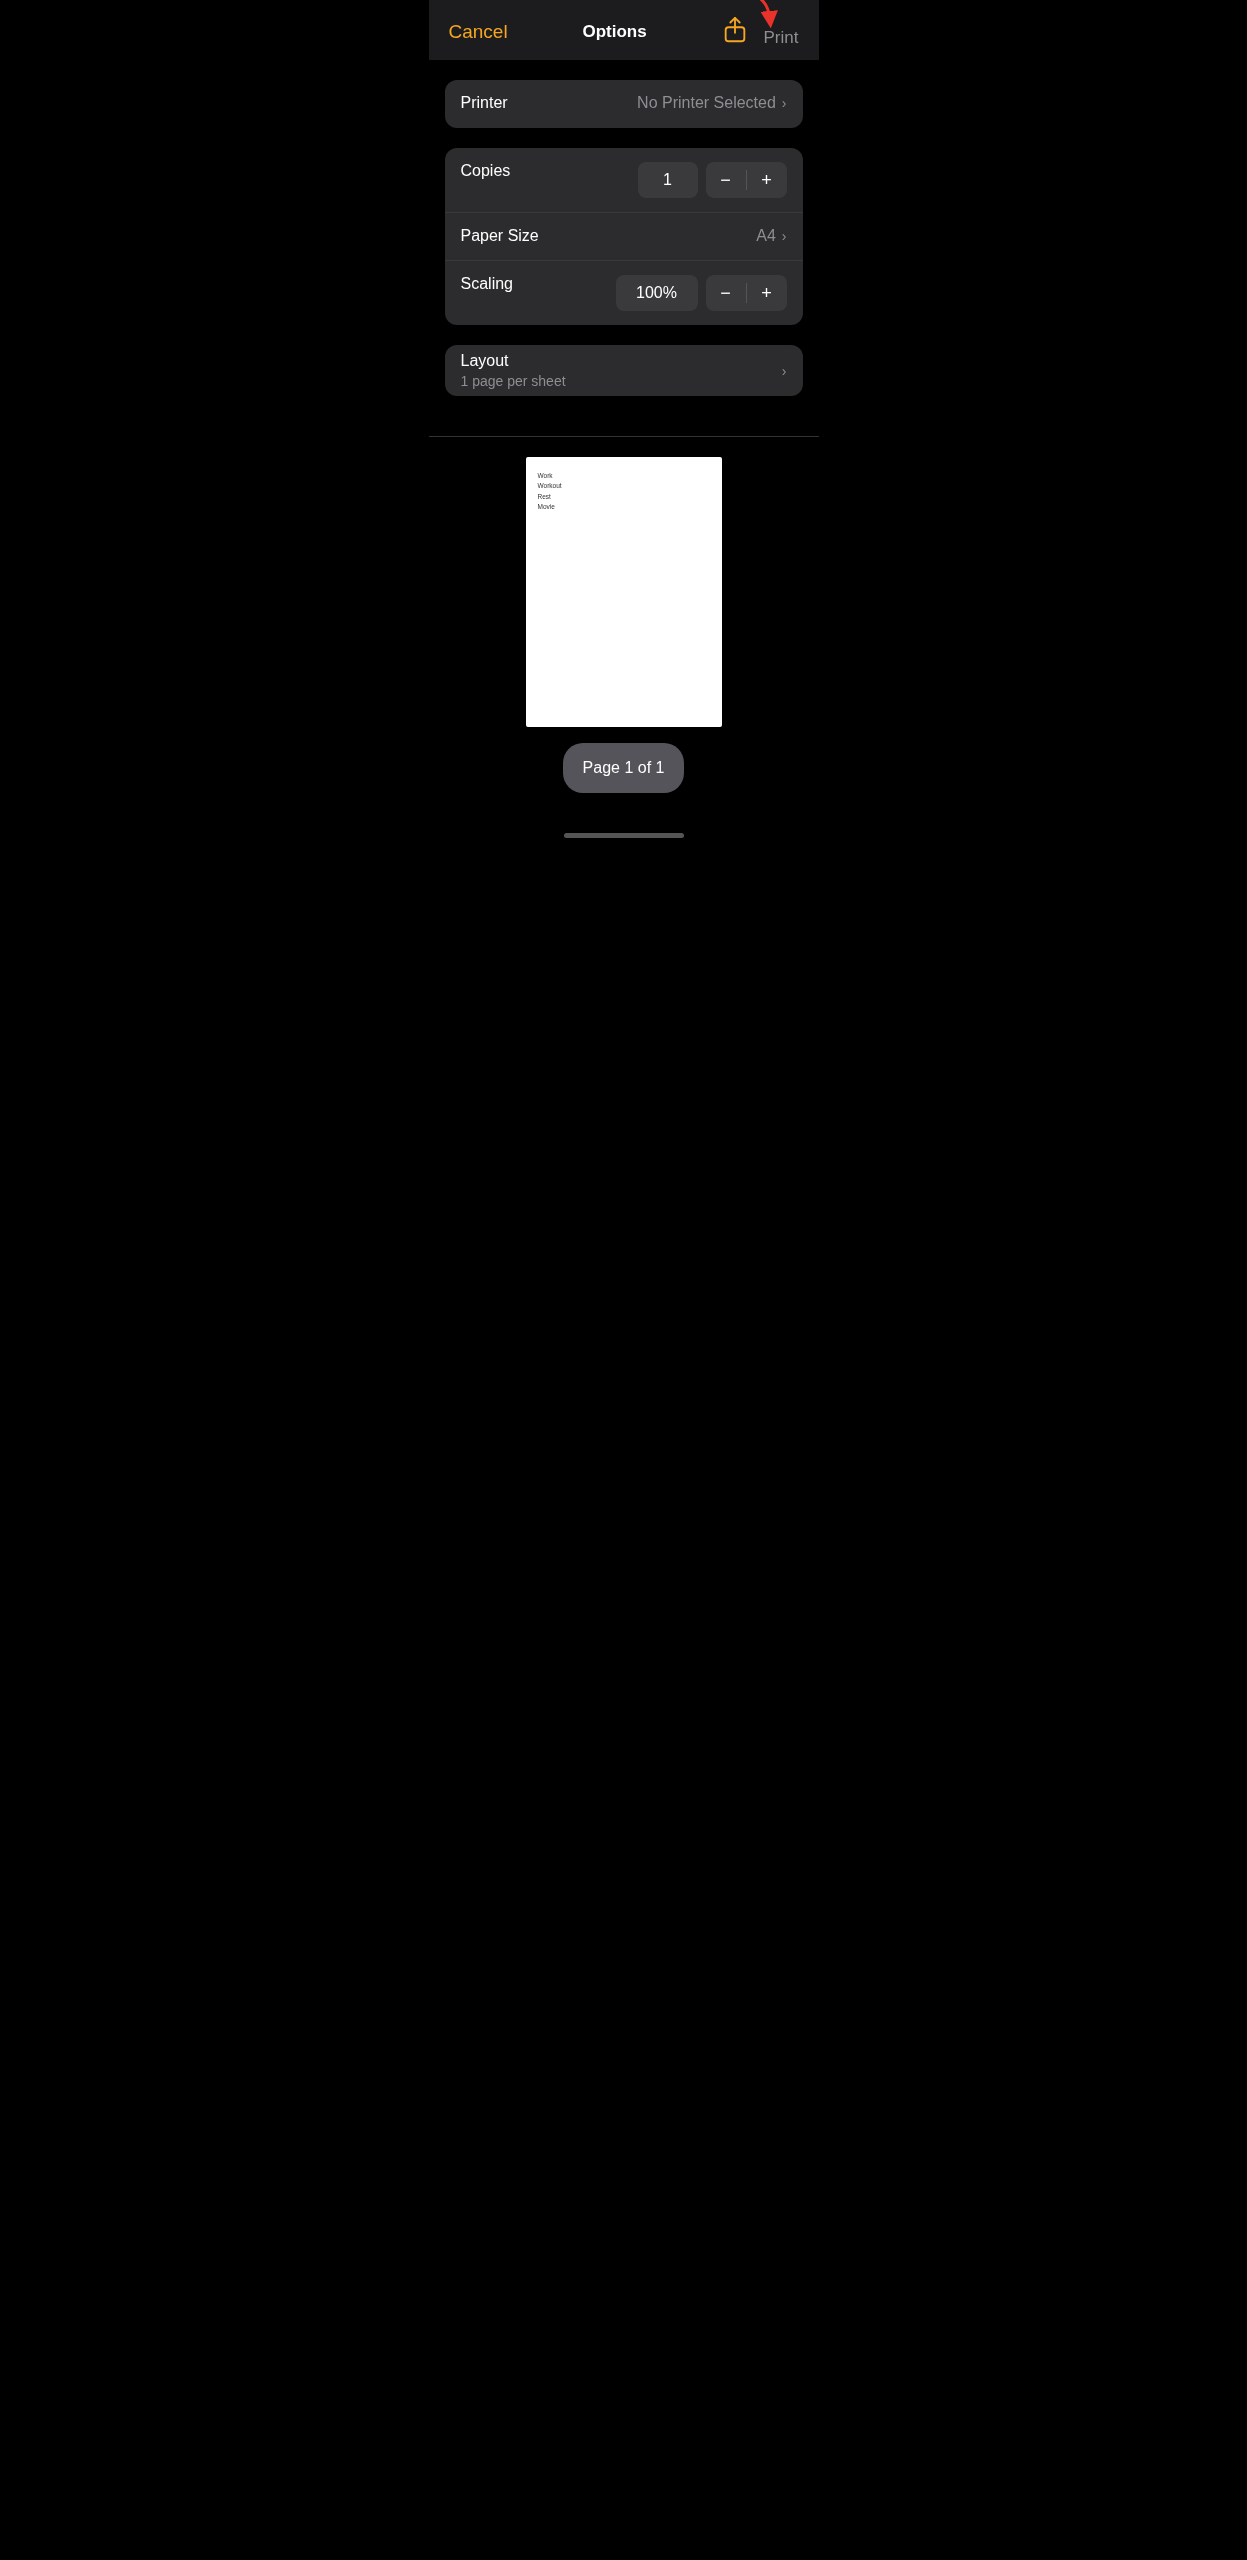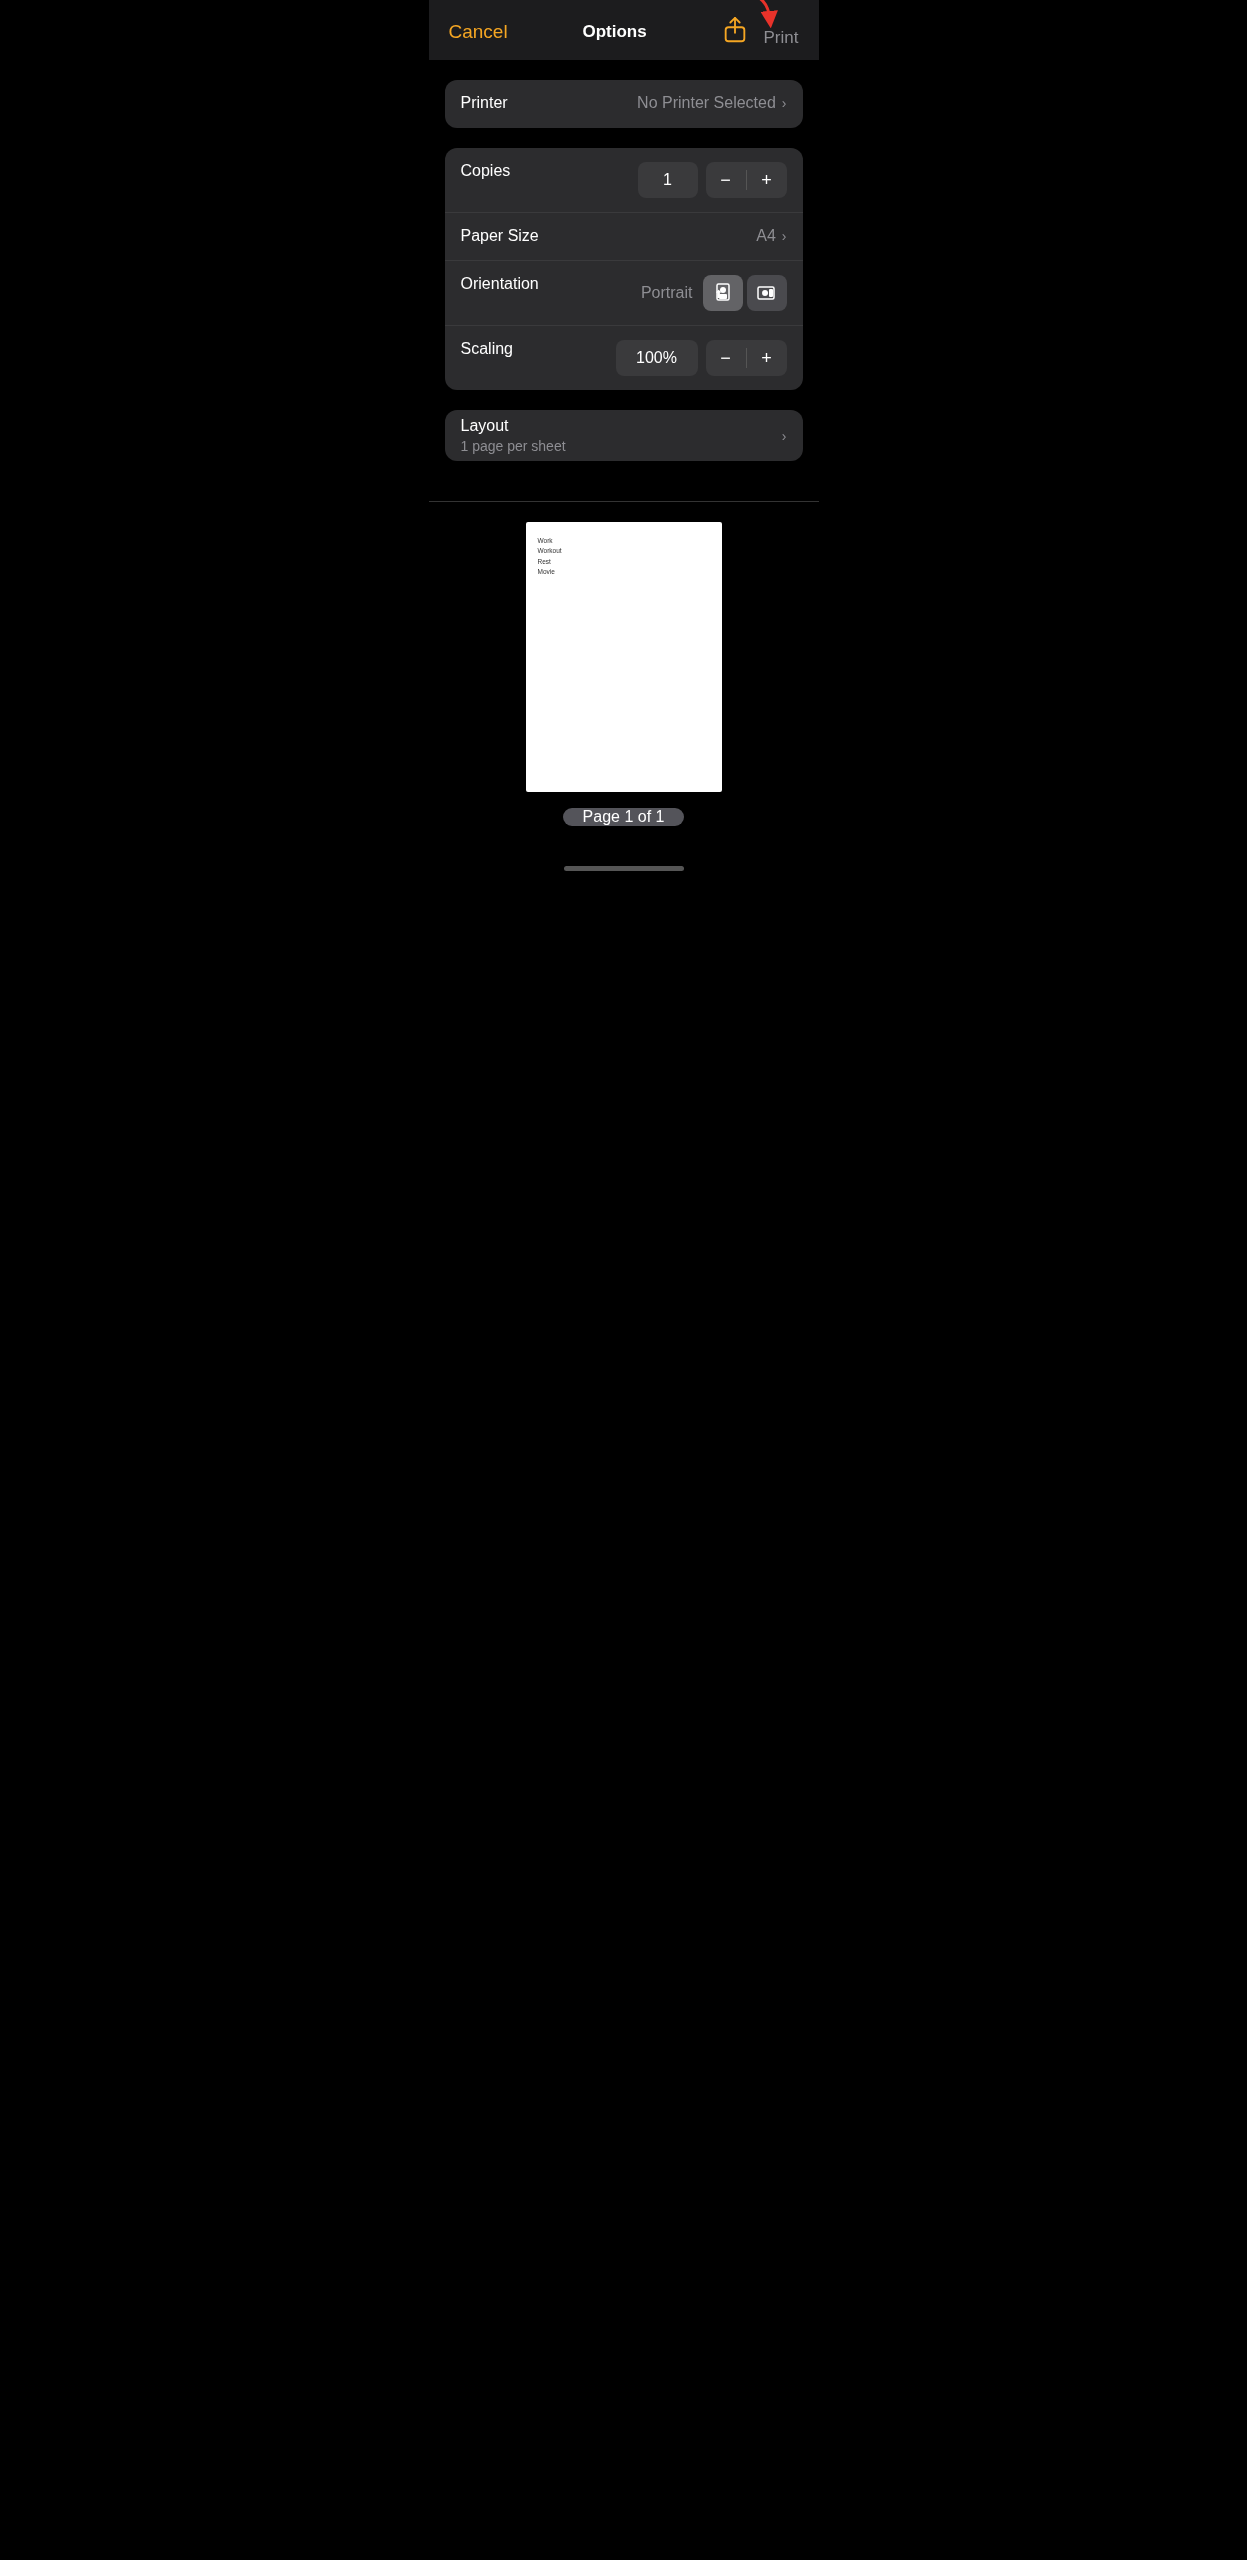--- a/index.html
+++ b/index.html
@@ -275,21 +275,21 @@
 
     .paper-line {
       font-size: 6.5px;
       color: #333;
       line-height: 1.6;
     }
 
     .page-badge {
       background: rgba(120,120,128,0.7);
       border-radius: 20px;
-      padding: 0 20px;
+      padding: 16px 20px;
       font-size: 16px;
       color: #fff;
       margin-top: 16px;
     }
 
     
     .home-indicator {
       display: flex;
       justify-content: center;
       padding: 10px 0 6px;
@@ -362,43 +362,20 @@
   </div>
 
   <div class="card-row">
     <span class="row-label">Paper Size</span>
     <span class="row-value">
       <span>A4</span>
       <span class="chevron">›</span>
     </span>
   </div>
 
-  <div class="card-row">
-    <span class="row-label">Orientation</span>
-    <div class="orientation-control">
-      <span class="orient-value">Portrait</span>
-
-      <button class="orient-btn active" title="Portrait">
-        <svg viewBox="0 0 22 22" fill="white">
-          <text x="2" y="16" font-size="11" fill="white">⬆</text>
-          <rect x="5" y="2" width="12" height="16" rx="1.5" fill="none" stroke="white" stroke-width="1.5"></rect>
-          <circle cx="11" cy="8" r="3" fill="white"></circle>
-          <rect x="7" y="12" width="8" height="5" rx="1" fill="white"></rect>
-        </svg>
-      </button>
-
-      <button class="orient-btn" title="Landscape">
-        <svg viewBox="0 0 22 22" fill="white">
-          <rect x="2" y="5" width="16" height="12" rx="1.5" fill="none" stroke="white" stroke-width="1.5"></rect>
-          <circle cx="9" cy="11" r="3" fill="white"></circle>
-          <rect x="13" y="7" width="4" height="8" rx="1" fill="white"></rect>
-        </svg>
-      </button>
-    </div>
-  </div>
 
   <div class="card-row">
     <span class="row-label">Scaling</span>
     <div class="copies-control">
       <input class="scaling-input" type="text" value="100%" style="">
       <div class="stepper">
         <button class="stepper-btn">−</button>
         <div class="stepper-divider"></div>
         <button class="stepper-btn">+</button>
       </div>

